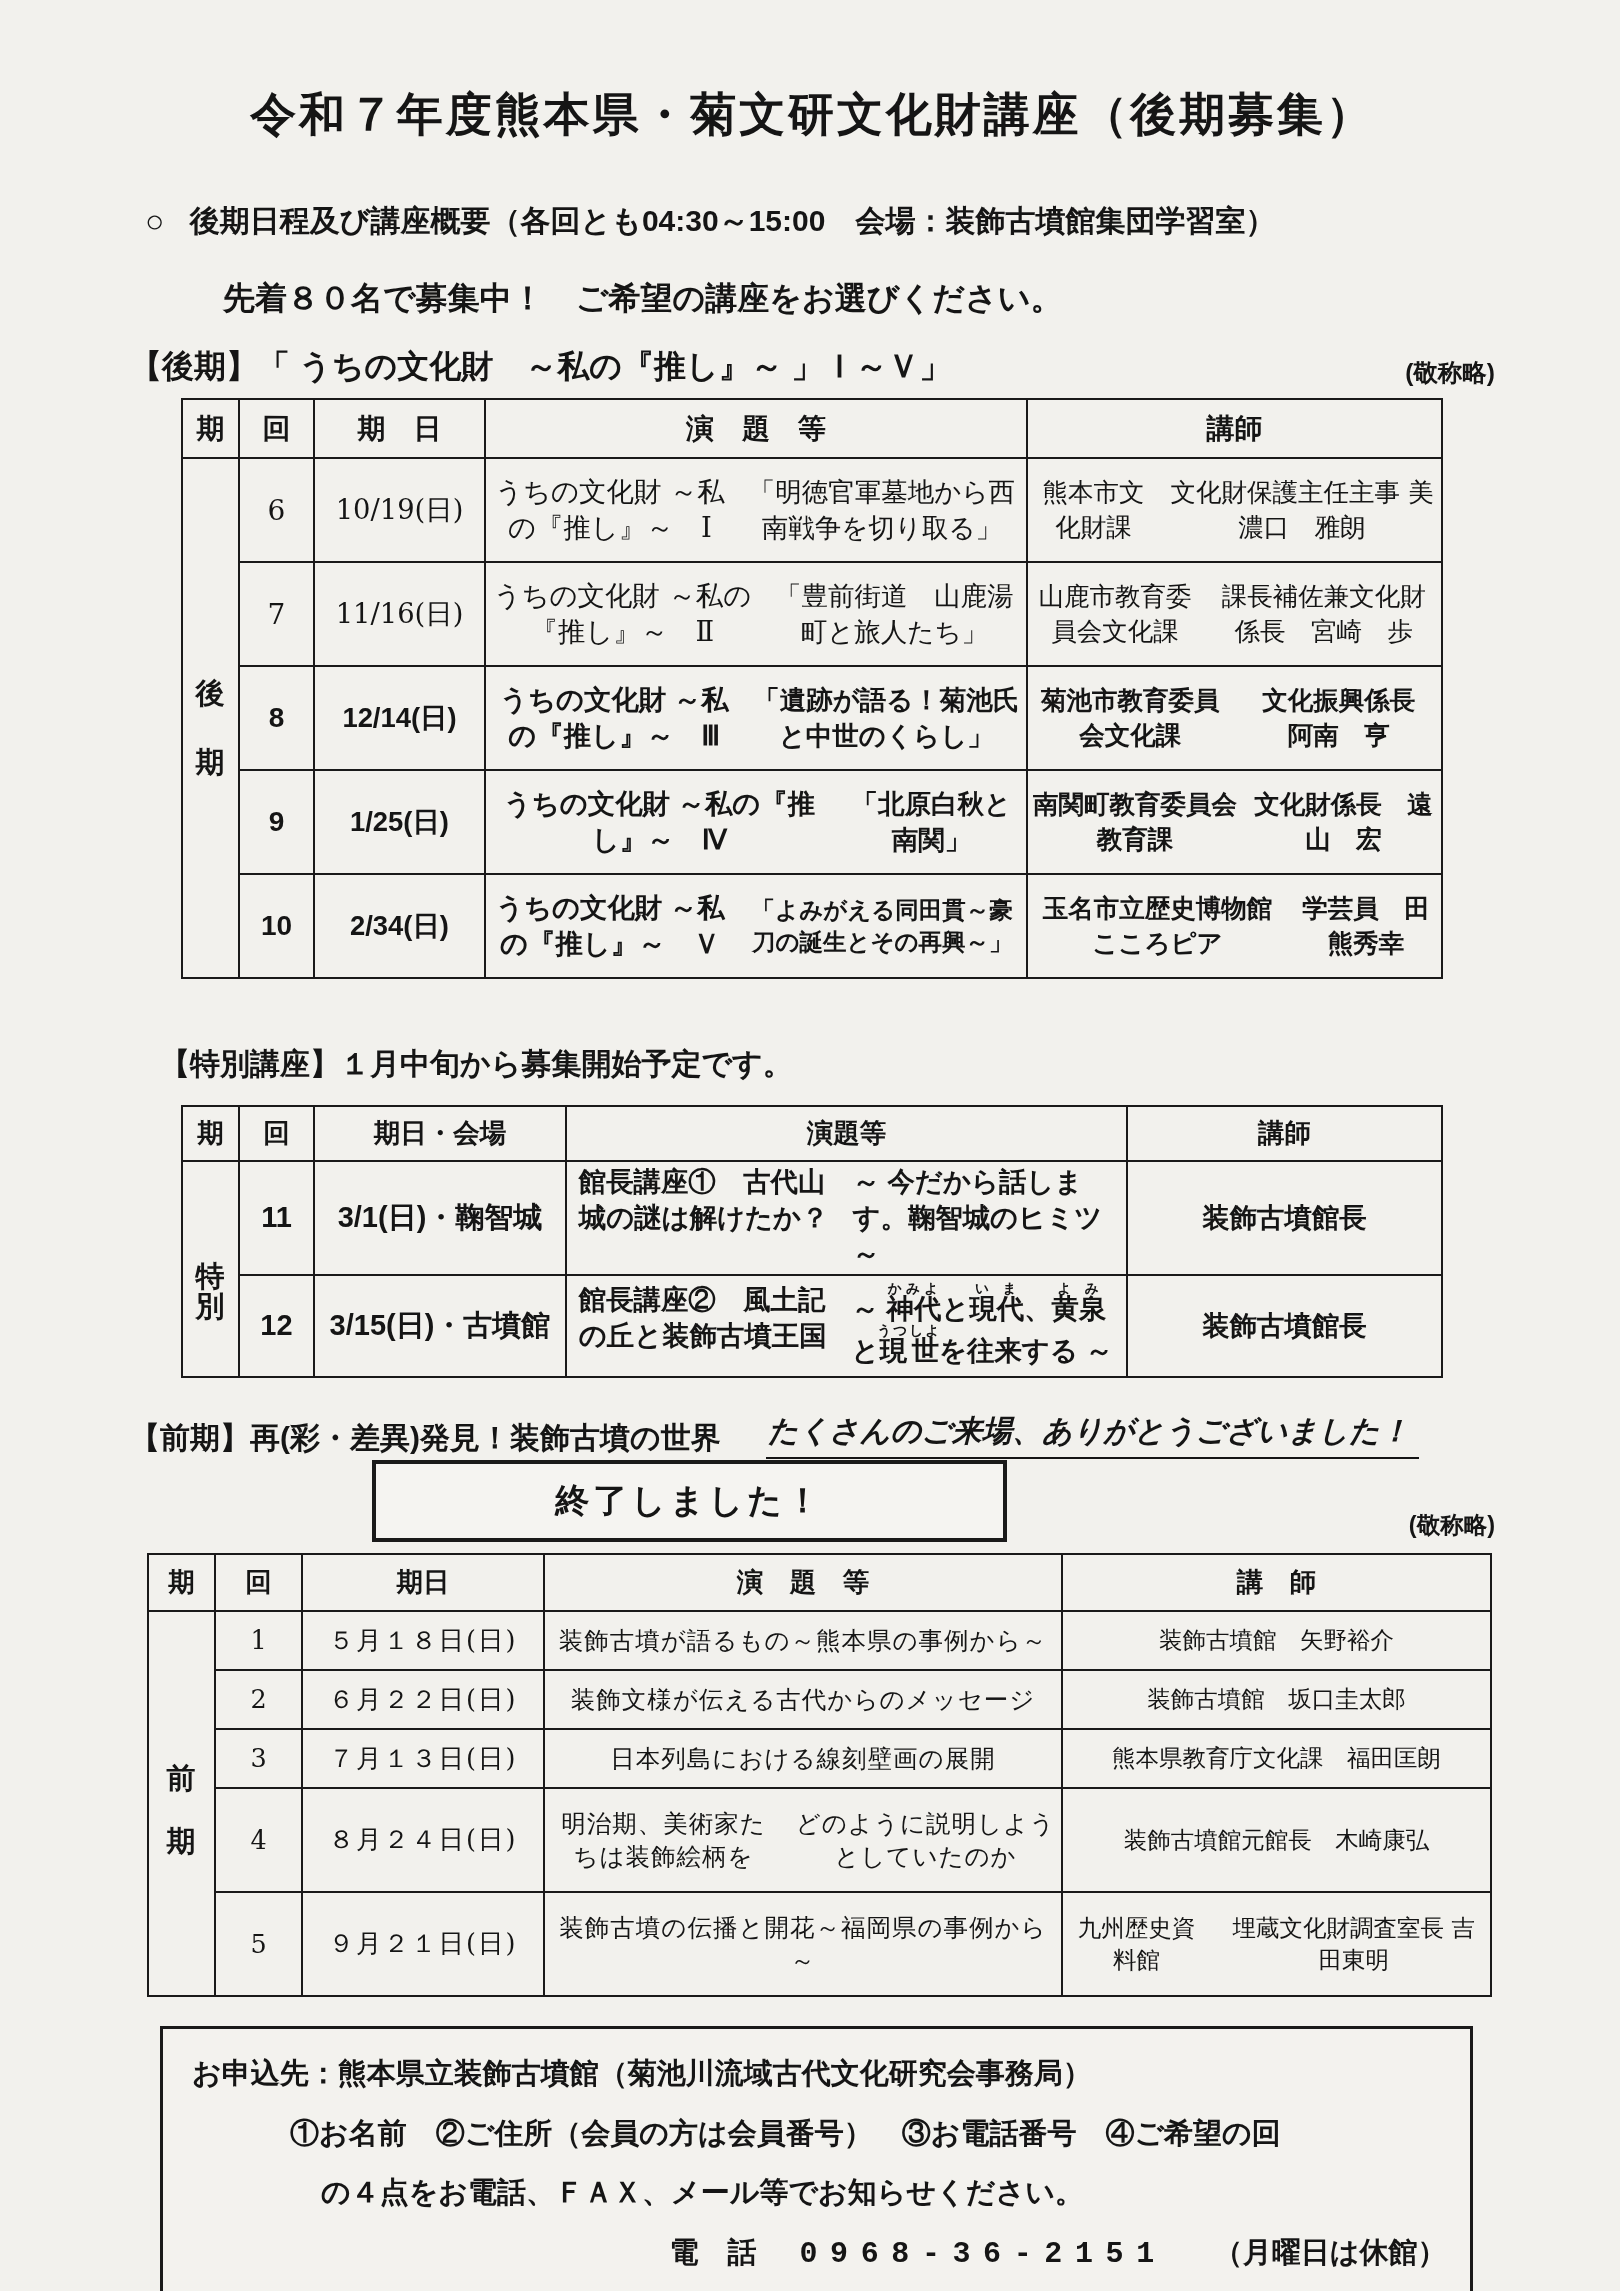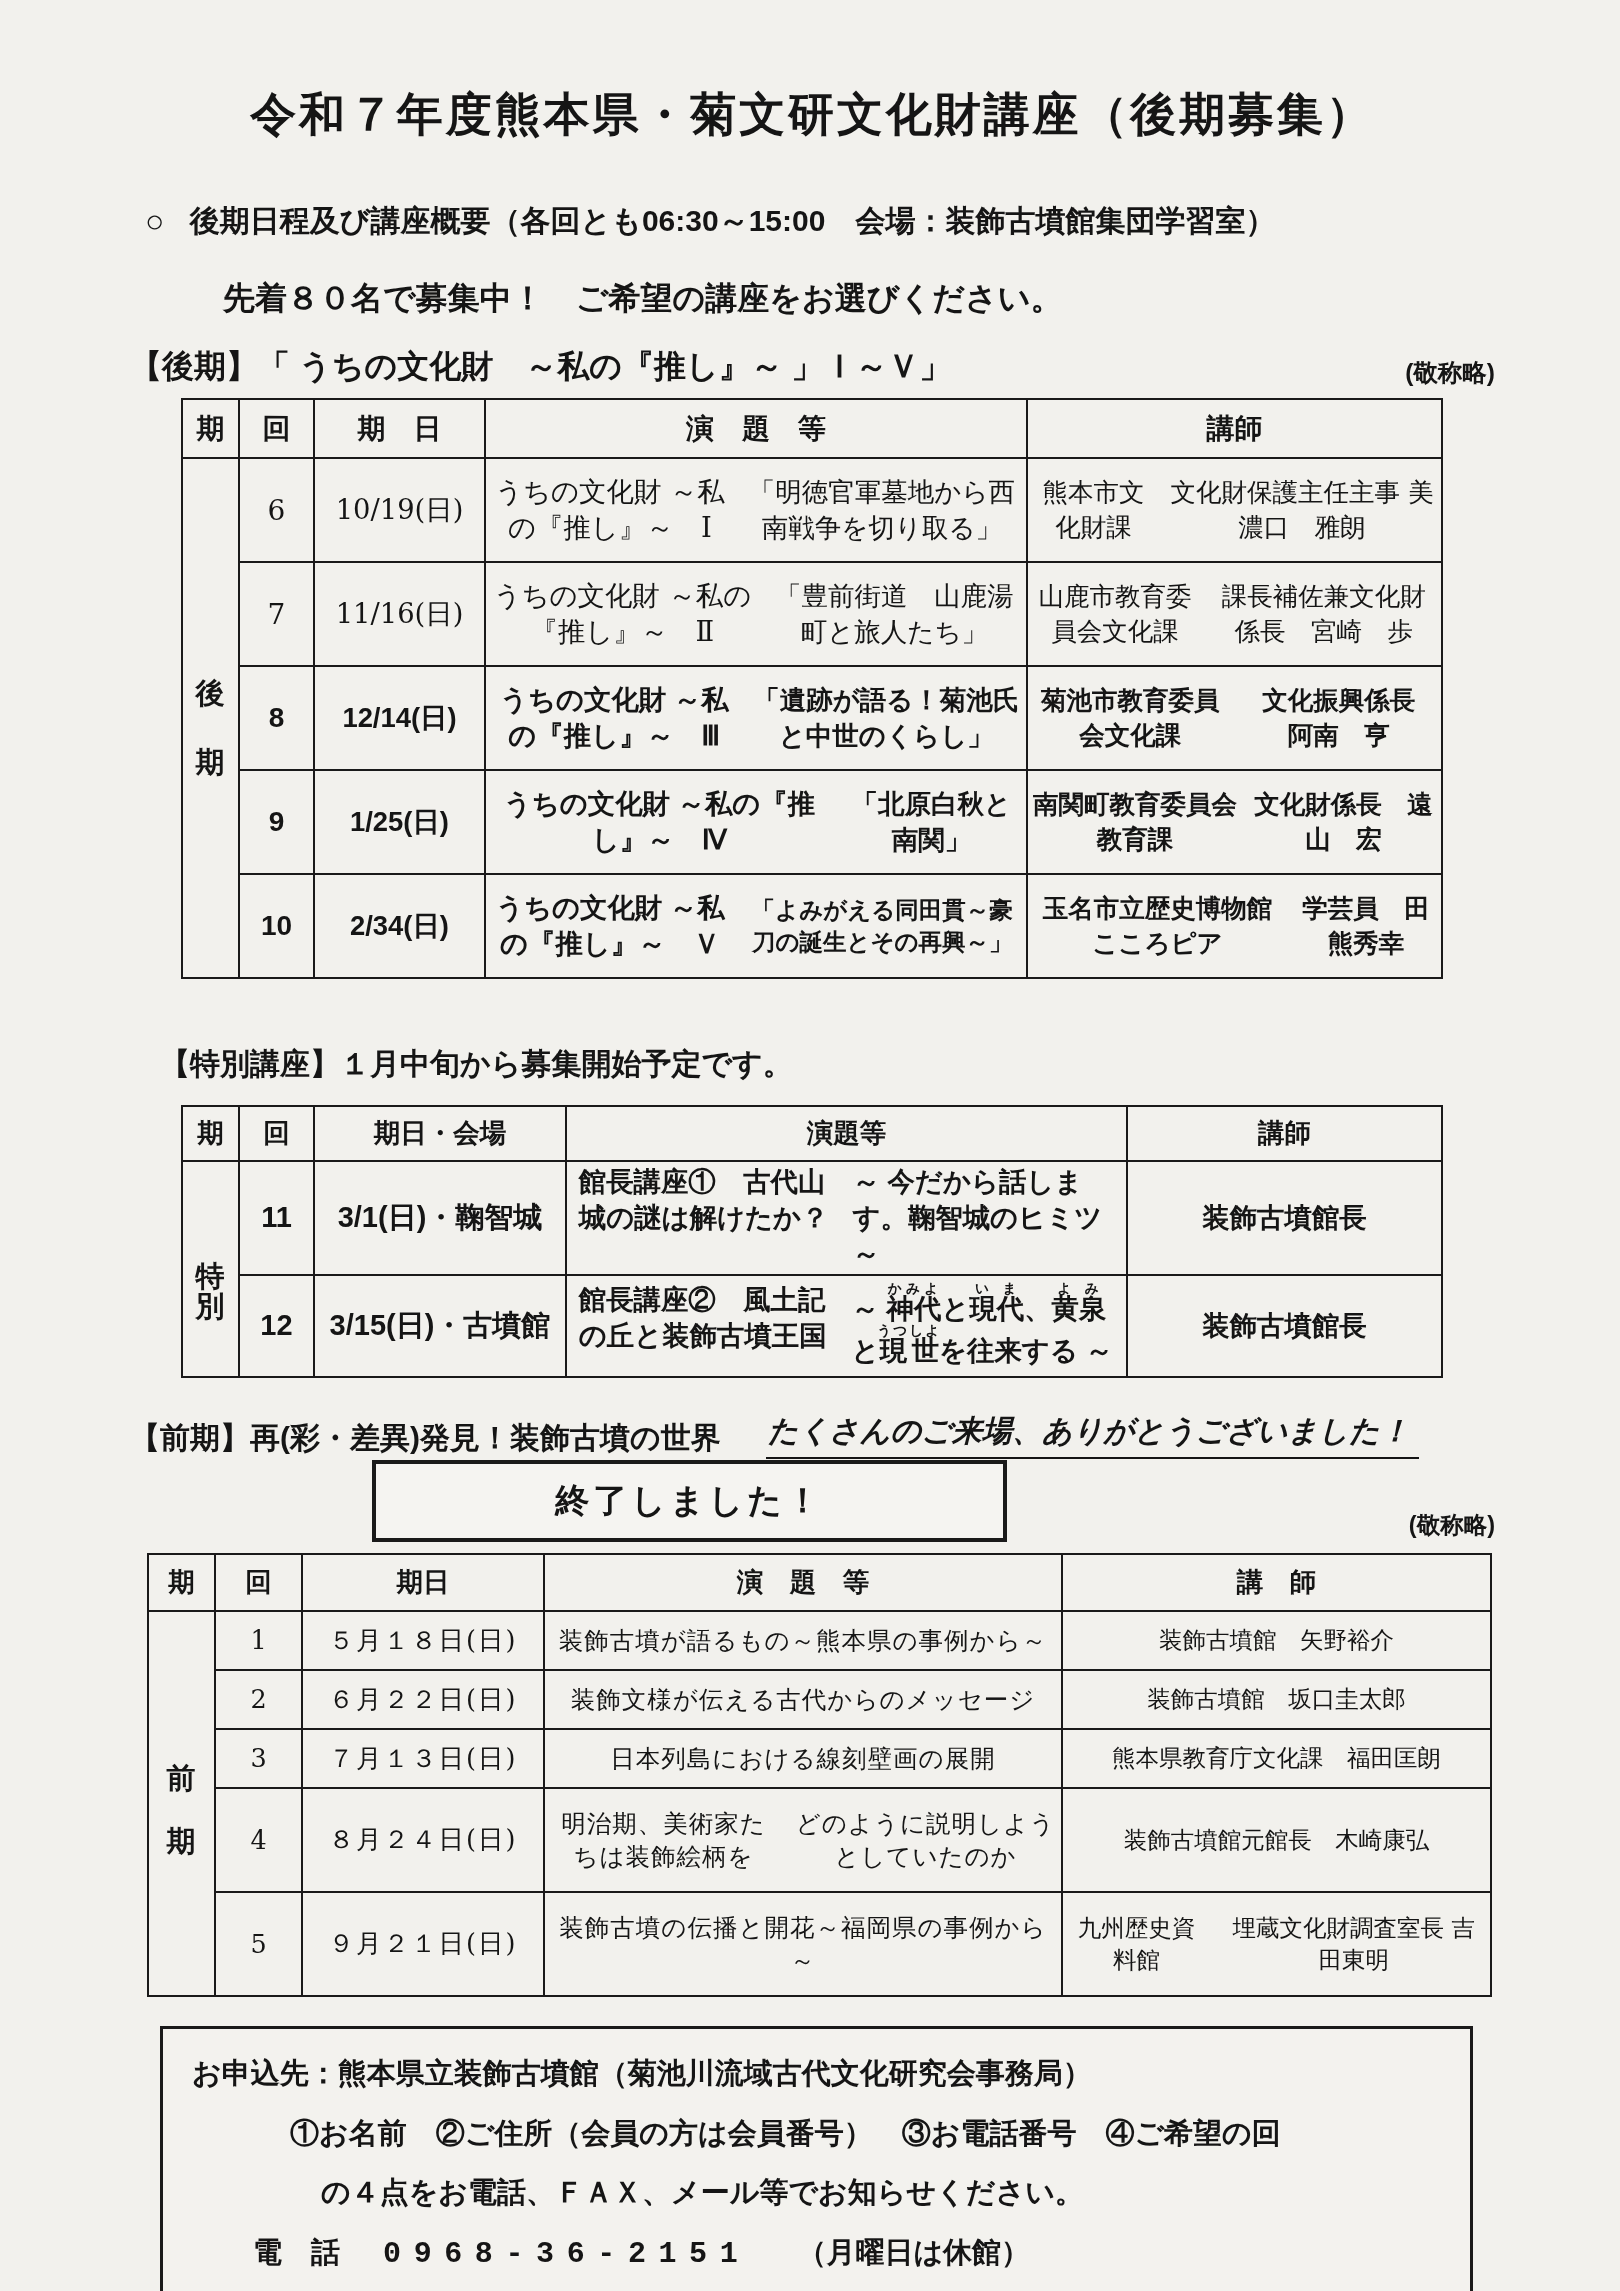--- a/index.html
+++ b/index.html
@@ -112,38 +112,38 @@
     width: 1313px;
     border: 3.9px solid #1a1a1a;
     background: #f3f2ee;
     padding: 25.5px 23.5px 29px 29px;
     font-weight: bold;
   }
   .contact-box .c-line { font-size: 29px; margin-top: 19.6px; }
   .contact-box .c-line:first-child { margin-top: 0; }
   .c-indent-1 { padding-left: 98px; }
   .c-indent-2 { padding-left: 129px; }
-  .c-indent-3 { padding-left: 61px; }
+  .c-indent-3 { padding-left: 61px; text-align: right; }
   .digits {
     font-family: "Liberation Mono", monospace;
     letter-spacing: 0.42em; font-size: 30px;
   }
   .c-label { margin-right: 35px; }
   .c-note { margin-left: 39px; }
 </style>
 </head>
 <body>
 
 <div class="page">
 
   <h1 class="doc-title">令和７年度熊本県・菊文研文化財講座（後期募集）</h1>
 
   <div class="overview-line">
     <span class="overview-bullet">○</span>
-    <span>後期日程及び講座概要（各回とも06:30～15:00　会場：装飾古墳館集団学習室）</span>
+    <span>後期日程及び講座概要（各回とも04:30～15:00　会場：装飾古墳館集団学習室）</span>
   </div>
 
   <div class="recruit-line">
     <span>先着８０名で募集中！　ご希望の講座をお選びください。</span>
   </div>
 
   <div class="kouki-heading-row">
     <span class="kouki-heading">【後期】「 うちの文化財　～私の『推し』～ 」Ｉ～Ｖ」</span>
     <span class="keisho">(敬称略)</span>
   </div>

